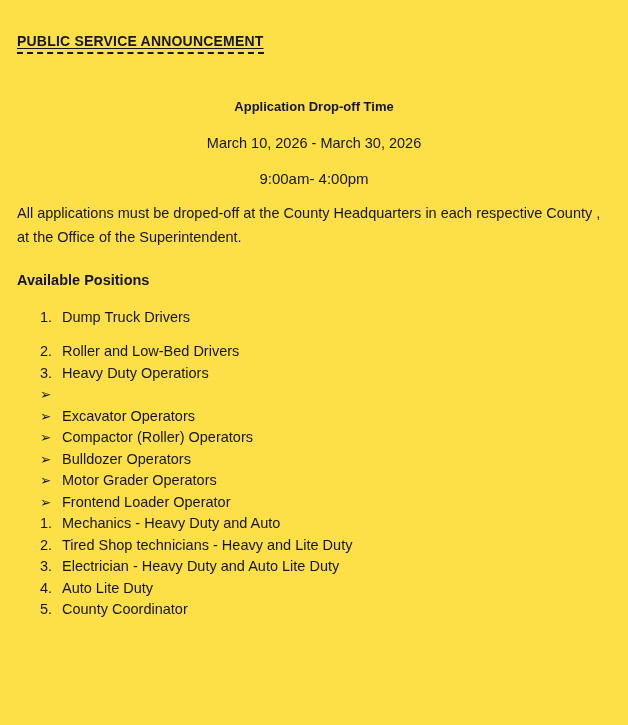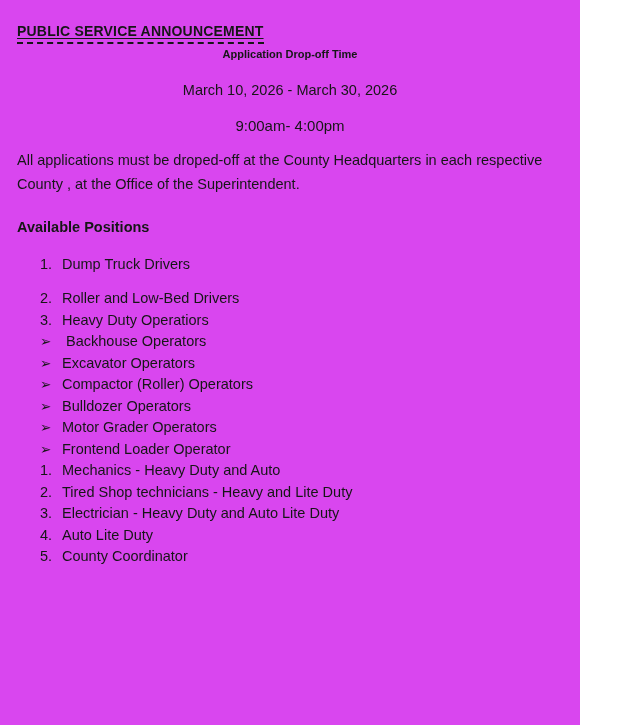--- a/index.html
+++ b/index.html
@@ -2,25 +2,25 @@
 <html><head>
 <meta charset="utf-8">
 <style>
   html, body {
     margin: 0;
     padding: 0;
     background: #ffffff;
   }
   .page {
     position: relative;
-    width: 580px;
+    width: 628px;
     height: 725px;
     box-sizing: border-box;
-    padding: 22px 17px 0 17px;
-    background: #d946ef;
+    padding: 32px 17px 0 17px;
+    background: #fde047;
     font-family: "Liberation Sans", "DejaVu Sans", sans-serif;
     color: #161616;
     overflow: hidden;
   }
 
   
   .psa-title {
     font-size: 14px;
     font-weight: bold;
     letter-spacing: 0.2px;
@@ -37,23 +37,24 @@
   
   .intro {
     margin: 45px 0 0 0;
     font-size: 14.5px;
     line-height: 23.5px;
     max-width: 594px;
   }
 
   
   .dropoff-heading {
+    margin-top: 43px;
     text-align: center;
     font-weight: bold;
-    font-size: 11px;
+    font-size: 13px;
     line-height: 20px;
   }
   .dropoff-date {
     margin-top: 17px;
     text-align: center;
     font-size: 14.5px;
     line-height: 19px;
   }
   .dropoff-time {
     margin-top: 16px;
@@ -133,21 +134,20 @@
       <span class="row-label">Roller and Low-Bed Drivers</span>
     </div>
 
     <div class="list-row number">
       <span class="marker">3.</span>
       <span class="row-label">Heavy Duty Operatiors</span>
     </div>
 
     <div class="list-row arrow">
       <span class="marker">➢</span>
-      <span class="row-label"> Backhouse Operators</span>
     </div>
 
     <div class="list-row arrow">
       <span class="marker">➢</span>
       <span class="row-label">Excavator Operators</span>
     </div>
 
     <div class="list-row arrow">
       <span class="marker">➢</span>
       <span class="row-label">Compactor (Roller) Operators</span>

